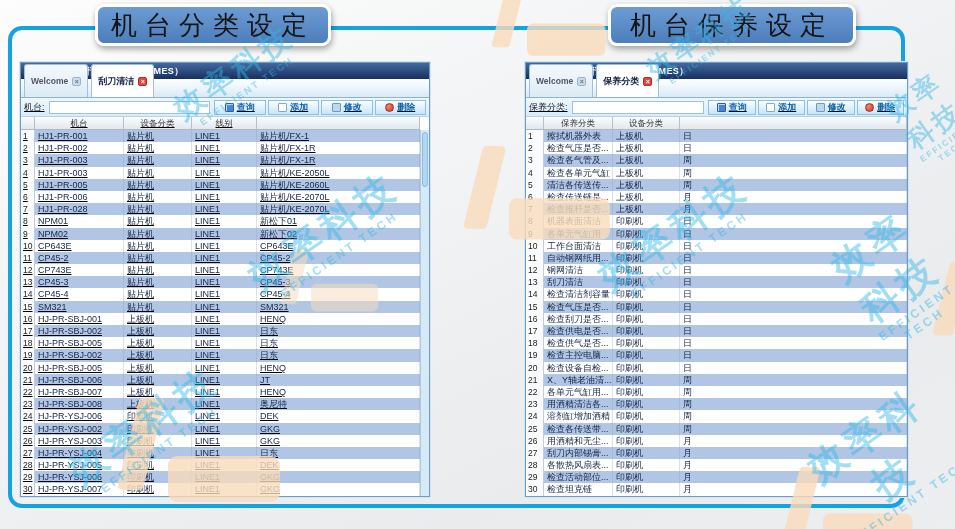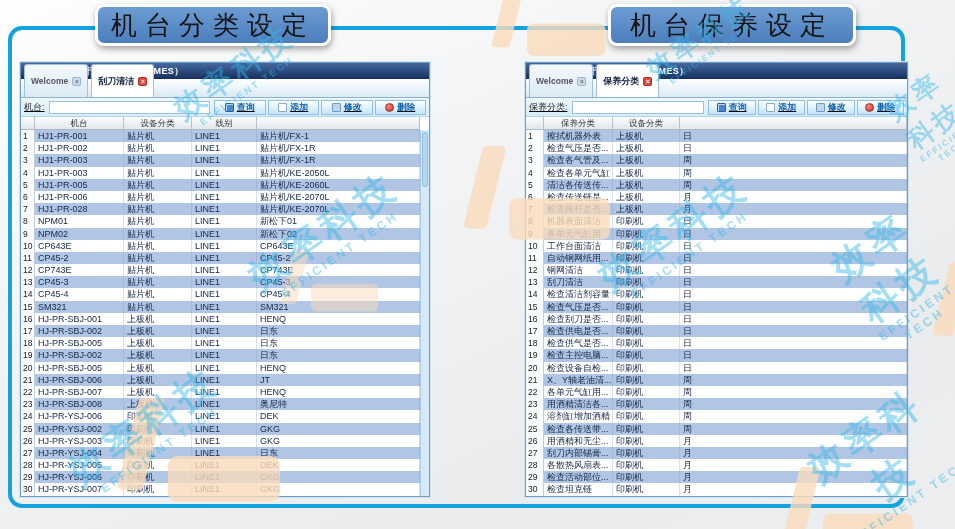--- a/index.html
+++ b/index.html
@@ -51,21 +51,21 @@
   .btn { flex:1; display:flex; align-items:center; justify-content:center; gap:3px;
     background:linear-gradient(#fbfeff,#c6e5f8); border:1px solid #8cc0e4;
     font-size:9px; color:#1464ae; font-weight:bold; cursor:pointer; white-space:nowrap; }
   .bicon { width:9px; height:9px; flex:0 0 9px; border-radius:1px; }
   .bicon.i-query { background:#4a86d0; border:1px solid #2c5ea8; box-shadow:inset 1px 1px 0 #bcd8f4; }
   .bicon.i-add { background:#fdfdfd; border:1px solid #88a8c8; }
   .bicon.i-modify { background:#bcd8ee; border:1px solid #7098c0; }
   .bicon.i-delete { background:radial-gradient(circle at 35% 35%,#f08878,#cc3322);
     border:1px solid #993322; border-radius:50%; }
   .tablewrap { flex:1; position:relative; background:#fff; display:flex; flex-direction:column; overflow:hidden; }
-  .w-left .thead, .w-left .trow { padding-right:0; }
+  .w-left .thead, .w-left .trow { padding-right:0;text-decoration:underline; }
   .thead { height:13px; flex:0 0 13px; display:grid;
     background:linear-gradient(#fcfdfe,#e1e7ee); border-bottom:1px solid #aeb9c6; }
   .hcell { font-size:8.5px; color:#333; text-align:center; line-height:12px;
     border-right:1px solid #b4c0cc; overflow:hidden; white-space:nowrap; }
   .tbody { flex:1; }
   .trow { display:grid; height:12.2px; }
   .trow.odd { background:#b1c6e4; }
   .trow.even { background:#fff; }
   .cell { font-size:9px; line-height:12.2px; color:#15264a; padding-left:3px;
     white-space:nowrap; overflow:hidden; border-right:1px solid rgba(130,150,180,.28); }

